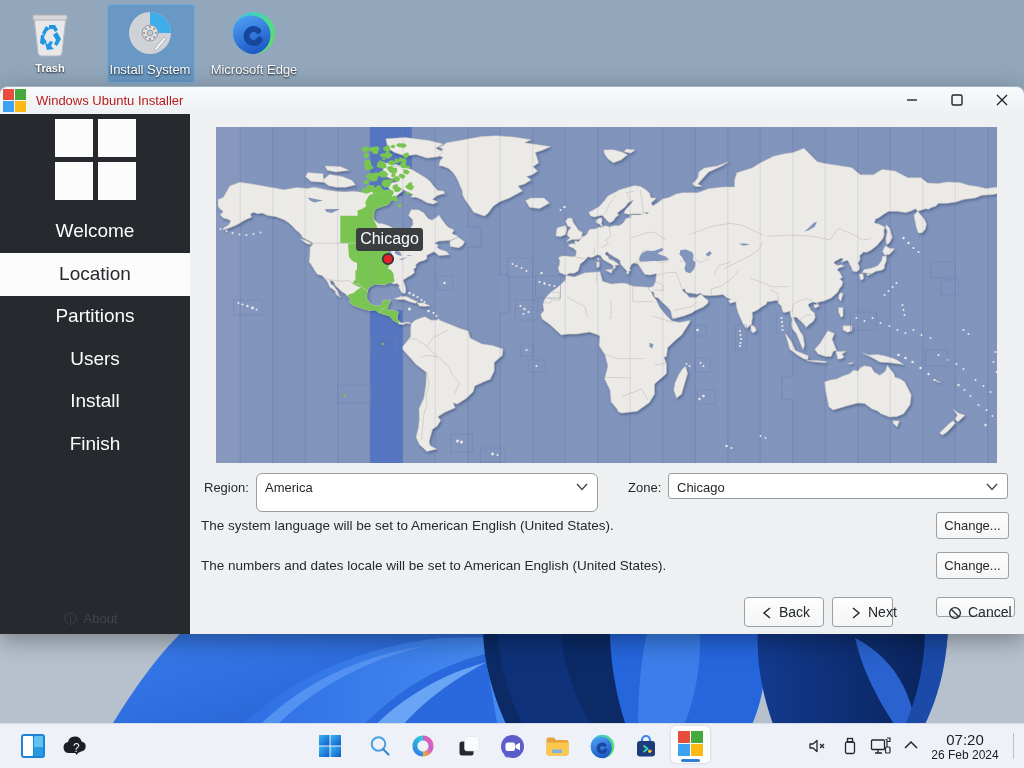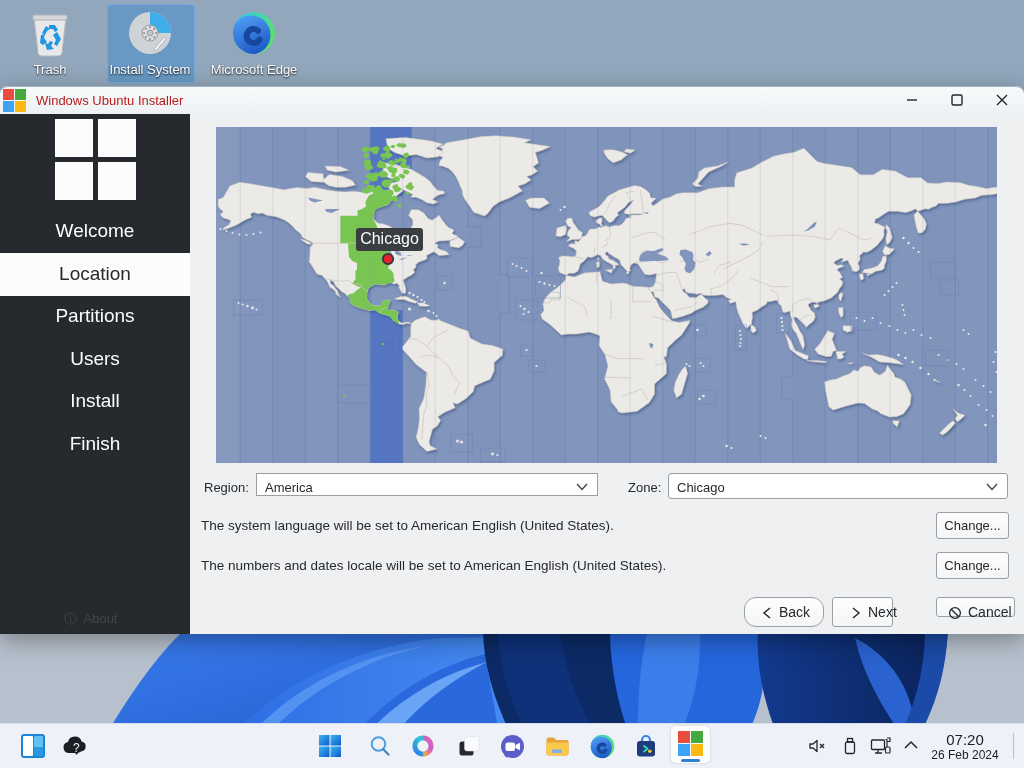--- a/index.html
+++ b/index.html
@@ -42,21 +42,21 @@
 <path d="M6 6 L38 6 L34 42 C33.5 44 32 45 30 45 L14 45 C12 45 10.5 44 10 42 Z" fill="#e8e8ea" stroke="#b8b8bc" stroke-width="1"></path>
 <path d="M5 4 L39 4 L39 9 L5 9 Z" fill="#d8d8dc" stroke="#b0b0b4" stroke-width="1"></path>
 <g fill="#2196e3">
       <path d="M21 14 l6 0 3 5 -3 2 -2 -3 -4 0z"></path>
       <path d="M29 21 l4 7 -4 7 -3-2 2-4 -3-5z"></path>
       <path d="M25 31 l-2 4 3 3 -7 1 -2-7 3 1 2-3z"></path>
       <path d="M15 34 l-3-2 1-8 4-1 -1 4 3 4z"></path>
       <path d="M14 22 l4-7 4 3 -3 2 -2 4z"></path>
     </g>
 </svg>
-<div class="abs" style="left:0px;top:62px;width:100px;text-align:center;color:#fff;font-size:13px;text-shadow:0 1px 2px rgba(0,0,0,0.9);">Trash</div>
+<div class="abs" style="left:0px;top:62px;width:100px;text-align:center;color:#fff;font-size:11px;text-shadow:0 1px 2px rgba(0,0,0,0.9);font-weight:bold;">Trash</div>
 <svg class="abs" width="48" height="48" viewBox="0 0 48 48" style="left:126px;top:9px" xmlns="http://www.w3.org/2000/svg">
 <circle cx="24" cy="24" r="21" fill="#cfd2d6"></circle>
 <path d="M24 3 A21 21 0 0 1 45 24 L24 24 Z" fill="#3daee9"></path>
 <circle cx="24" cy="24" r="8" fill="#dde0e2" stroke="#9a9da0" stroke-width="1"></circle>
     <circle cx="30.0" cy="24.0" r="1.1" fill="#8f9296"></circle>
     <circle cx="28.2" cy="28.2" r="1.1" fill="#8f9296"></circle>
     <circle cx="24.0" cy="30.0" r="1.1" fill="#8f9296"></circle>
     <circle cx="19.8" cy="28.2" r="1.1" fill="#8f9296"></circle>
     <circle cx="18.0" cy="24.0" r="1.1" fill="#8f9296"></circle>
     <circle cx="19.8" cy="19.8" r="1.1" fill="#8f9296"></circle>
@@ -298,40 +298,40 @@
       </g>
 </g>
 </svg>
 
 <div class="abs" style="left:356px;top:228px;width:67px;height:23px;background:#3b3e40;border-radius:3px;color:#fcfcfc;font-size:16px;text-align:center;line-height:22px;">Chicago</div>
 <svg class="abs" width="16" height="16" viewBox="0 0 16 16" style="left:380px;top:251px" xmlns="http://www.w3.org/2000/svg">
 <circle cx="8" cy="8" r="5.2" fill="#e8212e" stroke="#33383c" stroke-width="1.8"></circle>
 </svg>
 
 <div class="abs" style="left:204px;top:480px;font-size:13px;color:#26292c;">Region:</div>
-<div class="abs" style="left:256px;top:473px;width:342px;height:23px;background:#fff;border:1px solid #999ea3;border-radius:0;box-sizing:border-box;text-align:center;">
+<div class="abs" style="left:256px;top:473px;width:342px;height:39px;background:#fff;border:1px solid #999ea3;border-radius:6px;box-sizing:border-box;text-align:center;">
 <div class="abs" style="left:8px;top:5.5px;font-size:13px;color:#26292c;">America</div>
 <svg class="abs" width="12" height="8" viewBox="0 0 12 8" style="right:9px;top:9px" xmlns="http://www.w3.org/2000/svg">
       <path d="M1 1 L6 6.5 L11 1" stroke="#43484d" stroke-width="1.4" fill="none"></path>
     </svg>
 </div>
 <div class="abs" style="left:628px;top:480px;font-size:13px;color:#26292c;">Zone:</div>
 <div class="abs" style="left:668px;top:473px;width:340px;height:26px;background:#fff;border:1px solid #999ea3;border-radius:3px;box-sizing:border-box;">
 <div class="abs" style="left:8px;top:5.5px;font-size:13px;color:#26292c;">Chicago</div>
 <svg class="abs" width="12" height="8" viewBox="0 0 12 8" style="right:9px;top:9px" xmlns="http://www.w3.org/2000/svg">
       <path d="M1 1 L6 6.5 L11 1" stroke="#43484d" stroke-width="1.4" fill="none"></path>
     </svg>
 </div>
 
 <div class="abs" style="left:201px;top:518px;font-size:13.5px;color:#26292c;">The system language will be set to American English (United States).</div>
 <div class="abs" style="left:936px;top:512px;width:73px;height:27px;background:linear-gradient(#fdfdfd,#f4f5f6);border:1px solid #9aa0a5;border-radius:3px;box-sizing:border-box;text-align:center;font-size:13px;color:#26292c;line-height:25px;">Change...</div>
 <div class="abs" style="left:201px;top:558px;font-size:13.5px;color:#26292c;">The numbers and dates locale will be set to American English (United States).</div>
 <div class="abs" style="left:936px;top:552px;width:73px;height:27px;background:linear-gradient(#fdfdfd,#f4f5f6);border:1px solid #9aa0a5;border-radius:3px;box-sizing:border-box;text-align:center;font-size:13px;color:#26292c;line-height:25px;">Change...</div>
 
-<div class="abs" style="left:744px;top:597px;width:80px;height:30px;background:linear-gradient(#fdfdfd,#f4f5f6);border:1px solid #9aa0a5;border-radius:12px;box-sizing:border-box;">
+<div class="abs" style="left:744px;top:597px;width:80px;height:30px;background:linear-gradient(#fdfdfd,#f4f5f6);border:1px solid #9aa0a5;border-radius:4px;box-sizing:border-box;">
 <svg class="abs" width="10" height="12" viewBox="0 0 10 12" style="left:17px;top:9px" xmlns="http://www.w3.org/2000/svg">
       <path d="M8 1 L2 6 L8 11" stroke="#26292c" stroke-width="1.5" fill="none"></path>
     </svg>
 <div class="abs" style="left:34px;top:6px;font-size:14px;color:#26292c;">Back</div>
 </div>
 <div class="abs" style="left:832px;top:597px;width:61px;height:30px;background:linear-gradient(#fdfdfd,#f4f5f6);border:1px solid #9aa0a5;border-radius:3px;box-sizing:border-box;">
 <svg class="abs" width="10" height="12" viewBox="0 0 10 12" style="left:18px;top:9px" xmlns="http://www.w3.org/2000/svg">
       <path d="M2 1 L8 6 L2 11" stroke="#26292c" stroke-width="1.5" fill="none"></path>
     </svg>
 <div class="abs" style="left:35px;top:6px;font-size:14px;color:#26292c;">Next</div>

